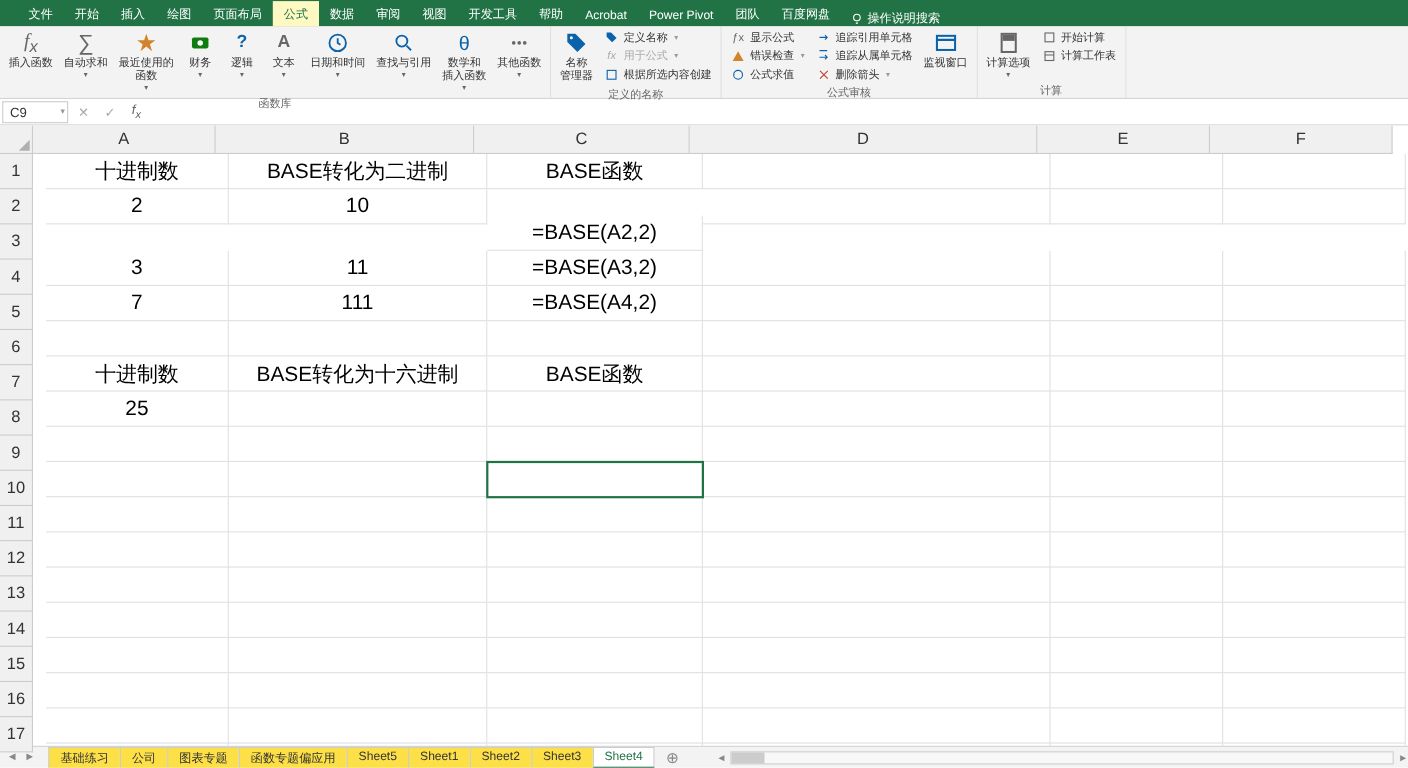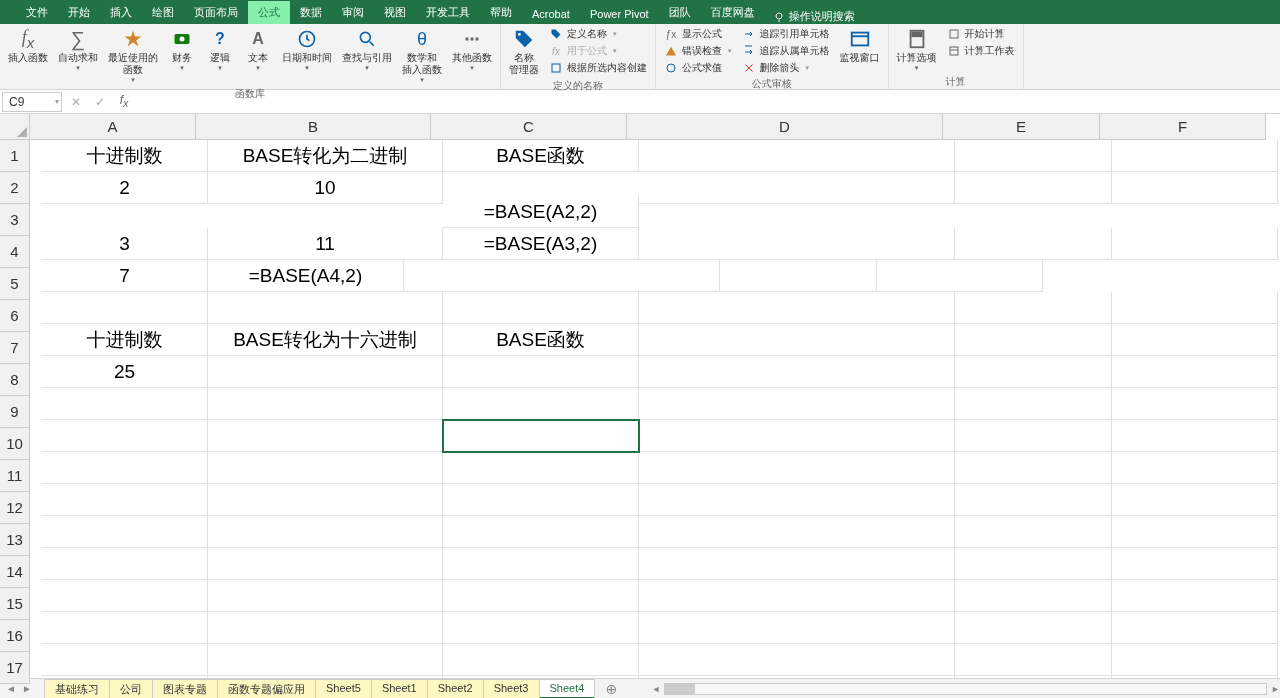--- a/index.html
+++ b/index.html
@@ -1,21 +1,21 @@
 <!DOCTYPE html>
 <html><head>
   <meta charset="utf-8">
   <style>
     * { margin: 0; padding: 0; box-sizing: border-box; font-family: "Microsoft YaHei", "Segoe UI", sans-serif; }
     body { background: #fff; width: 1280px; height: 698px; overflow: hidden; position: relative; }
     
     
     .ribbon-tabs { background: #217346; height: 24px; display: flex; align-items: flex-end; padding-left: 16px; color: #fff; font-size: 11px; }
     .ribbon-tabs .tab { padding: 4px 10px; cursor: pointer; }
-    .ribbon-tabs .tab.active { background: #86efac; color: #217346; }
+    .ribbon-tabs .tab.active { background: #fef9c3; color: #217346; }
     .ribbon-tabs .search-hint { margin-left: 8px; display: flex; align-items: center; gap: 4px; color: #fff; }
     .ribbon-tabs .search-hint svg { width: 12px; height: 12px; }
     
     
     .ribbon { background: #f3f3f3; height: 66px; display: flex; border-bottom: 1px solid #d4d4d4; }
     .ribbon-group { display: flex; flex-direction: column; align-items: center; border-right: 1px solid #e0e0e0; padding: 2px 4px 1px 4px; position: relative; }
     .ribbon-group-content { display: flex; align-items: flex-start; gap: 2px; flex: 1; }
     .ribbon-group-label { font-size: 10px; color: #666; padding: 1px 0; text-align: center; width: 100%; }
     .ribbon-btn { display: flex; flex-direction: column; align-items: center; justify-content: flex-start; padding: 2px 4px; cursor: pointer; min-width: 36px; }
     .ribbon-btn .icon { width: 22px; height: 22px; display: flex; align-items: center; justify-content: center; }
@@ -47,21 +47,21 @@
     .cells { position: absolute; left: 42px; top: 26px; }
     .cell-row { display: flex; }
     .cell { height: 32px; border-right: 1px solid #e0e0e0; border-bottom: 1px solid #e0e0e0; display: flex; align-items: center; justify-content: center; font-size: 19px; color: #000; padding: 0 4px; white-space: nowrap; }
     .cell.selected { outline: 2px solid #217346; outline-offset: -1px; background: #fff; z-index: 1; position: relative; }
     
     
     .sheet-bar { position: absolute; bottom: 0; left: 0; right: 0; height: 20px; background: #f3f3f3; border-top: 1px solid #d4d4d4; display: flex; align-items: center; }
     .sheet-nav { display: flex; padding: 0 6px; gap: 6px; }
     .sheet-nav-btn { width: 10px; text-align: center; font-size: 10px; color: #888; cursor: pointer; }
     .sheet-tabs { display: flex; margin-left: 6px; }
-    .sheet-tab { padding: 2px 10px; font-size: 11px; color: #333; border: 1px solid #ccc; border-bottom: none; background: #fef9c3; cursor: pointer; border-right: none; }
+    .sheet-tab { padding: 2px 10px; font-size: 11px; color: #333; border: 1px solid #ccc; border-bottom: none; background: #fde047; cursor: pointer; border-right: none; }
     .sheet-tab:last-of-type { border-right: 1px solid #ccc; }
     .sheet-tab.active { background: #fff; border-bottom: 2px solid #217346; color: #217346; }
     .sheet-add { width: 20px; text-align: center; color: #888; margin-left: 6px; cursor: pointer; font-size: 14px; }
     .hscroll { flex: 1; margin-left: 30px; display:flex; align-items:center;}
     .hscroll-track { height: 12px; border:1px solid #ccc; flex:1; margin: 0 4px; position:relative; background:#f8f8f8;}
     .hscroll-thumb { position:absolute; left:0; top:0; bottom:0; width:30px; background:#ccc;}
     
     
     .ic-green{color:#107c10;} .ic-blue{color:#0a62aa;} .ic-orange{color:#d3842a;} .ic-gray{color:#666;} .ic-red{color:#c0392b;}
     svg{display:block;}
@@ -401,20 +401,21 @@
       <div class="cell-row">
         <div class="cell" style="width: 166px;">3</div>
         <div class="cell" style="width: 235px;">11</div>
         <div class="cell" style="width: 196px;">=BASE(A3,2)</div>
         <div class="cell" style="width: 316px;"></div>
         <div class="cell" style="width: 157px;"></div>
         <div class="cell" style="width: 166px;"></div>
       </div>
       <div class="cell-row">
         <div class="cell" style="width: 166px;">7</div>
+        <div class="cell" style="width: 235px;">111</div>
         <div class="cell" style="width: 196px;">=BASE(A4,2)</div>
         <div class="cell" style="width: 316px;"></div>
         <div class="cell" style="width: 157px;"></div>
         <div class="cell" style="width: 166px;"></div>
       </div>
       <div class="cell-row">
         <div class="cell" style="width: 166px;"></div>
         <div class="cell" style="width: 235px;"></div>
         <div class="cell" style="width: 196px;"></div>
         <div class="cell" style="width: 316px;"></div>

